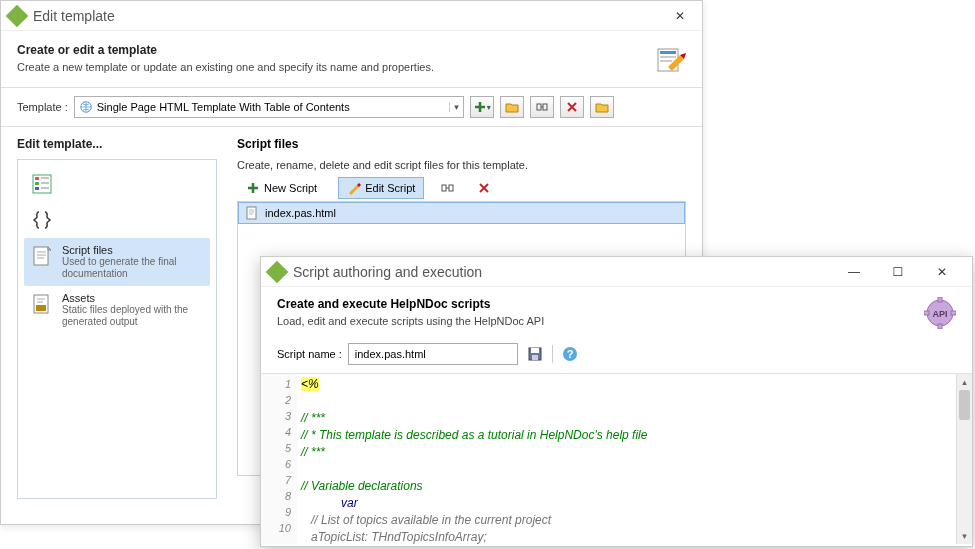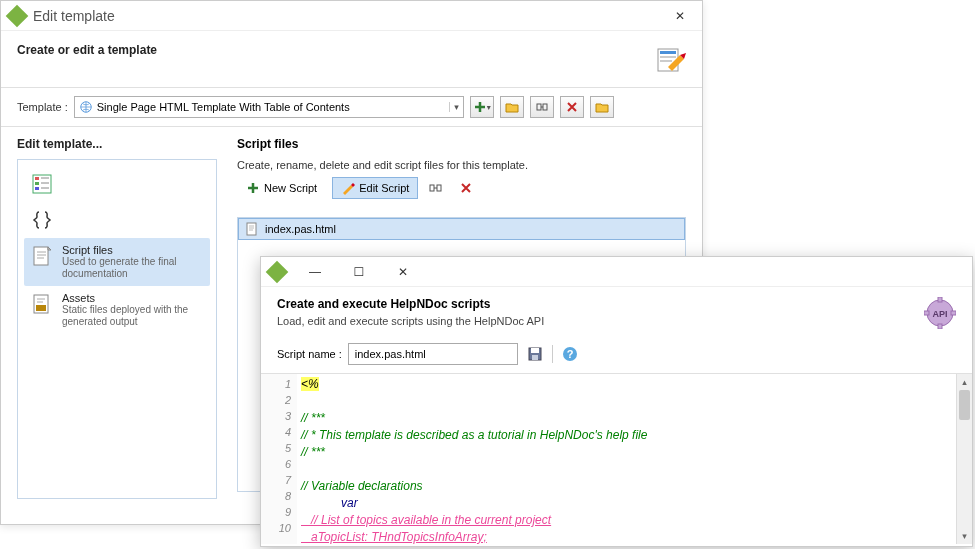--- a/index.html
+++ b/index.html
@@ -34,21 +34,21 @@
 .side-list { border: 1px solid #c5d6e8; height: 340px; padding: 6px; }
 .side-item { display: flex; padding: 6px; border-radius: 2px; gap: 8px; }
 .side-item.selected { background: #d2e4f7; }
 .side-item .si-icon { width: 24px; height: 24px; flex-shrink: 0; display: flex; align-items: center; justify-content: center; }
 .side-item .si-text .si-title { font-size: 11px; color: #222; }
 .side-item .si-text .si-desc { font-size: 10px; color: #666; line-height: 1.2; }
 
 .content-panel { flex: 1; }
 .content-panel h3 { font-size: 12px; font-weight: bold; margin-bottom: 8px; }
 .content-panel .desc { font-size: 11px; color: #333; margin-bottom: 6px; }
-.script-toolbar { display: flex; gap: 6px; margin-bottom: 18px; align-items: center; text-align: center;}
+.script-toolbar { display: flex; gap: 12px; margin-bottom: 2px; align-items: center; text-align: center;}
 .script-tbtn { height: 22px; padding: 0 8px; border: 1px solid transparent; display: flex; align-items: center; gap: 4px; font-size: 11px; }
 .script-tbtn.active { background: #cfe3f7; border: 1px solid #8ab4e0; }
 .script-tbtn .sb-ico { width: 14px; height: 14px; }
 .file-list { border: 1px solid #c5d6e8; height: 275px; }
 .file-item { background: #d2e4f7; border: 1px solid #8ab4e0; padding: 3px 6px; display: flex; align-items: center; gap: 6px; font-size: 11px; }
 .file-item .fi-ico { width: 14px; height: 14px; }
 
 
 .w2-header { padding: 10px 16px; display: flex; }
 .w2-header .txt { flex: 1; }
@@ -59,38 +59,39 @@
 .w2-toolbar .label { font-size: 11px; }
 .w2-toolbar input { height: 22px; border: 1px solid #aaa; padding: 0 6px; font-size: 11px; width: 170px; }
 .w2-toolbar .ico-btn { width: 22px; height: 22px; border: 1px solid transparent; display: flex; align-items: center; justify-content: center; }
 
 .editor { display: flex; height: 170px; background: #fff; position: relative; }
 .gutter { width: 36px; text-align: right; padding: 2px 6px 2px 2px; background: #fafafa; color: #888; font-size: 11px; font-family: 'Courier New', monospace; font-style: italic; line-height: 16px; }
 .code { flex: 1; padding: 2px 4px; font-family: 'Courier New', monospace; font-size: 12px; font-style: italic; line-height: 16px; white-space: pre; }
 .code .tag { background: #ffff66; color: #000; }
 .code .cmt { color: #008000; }
 .code .kw { color: #000080; font-weight: normal; margin-left: 40px; }
-.code .light { color: #ec4899; text-decoration: underline; }
+.code .light { color: #737373; }
 .scrollbar { width: 16px; background: #f0f0f0; border-left: 1px solid #ddd; position: relative;}
 .scrollbar .up, .scrollbar .dn { height: 16px; text-align: center; font-size: 9px; color: #666; line-height:16px;}
 .scrollbar .thumb { position: absolute; top: 16px; left: 2px; right: 2px; height: 30px; background: #c8c8c8; border-radius: 2px;}
 </style>
 </head>
 <body>
 
 <div class="window win1">
   <div class="titlebar">
     <div class="icon"></div>
     <div class="title">Edit template</div>
     <div class="winbtn">✕</div>
   </div>
 
   <div class="header-section">
     <div class="header-text">
       <h2>Create or edit a template</h2>
+      <p>Create a new template or update an existing one and specify its name and properties.</p>
     </div>
     <svg class="header-icon" viewBox="0 0 32 32">
       <rect x="4" y="6" width="20" height="22" fill="#fff" stroke="#999"></rect>
       <rect x="6" y="8" width="16" height="3" fill="#4a90d9"></rect>
       <rect x="6" y="13" width="16" height="2" fill="#ccc"></rect>
       <rect x="6" y="17" width="12" height="2" fill="#ccc"></rect>
       <polygon points="18,28 30,16 26,12 14,24" fill="#f5a623"></polygon>
       <polygon points="26,12 30,16 32,10" fill="#d0021b"></polygon>
     </svg>
   </div>
@@ -225,20 +226,21 @@
           <span>index.pas.html</span>
         </div>
       </div>
     </div>
   </div>
 </div>
 
 <div class="window win2">
   <div class="titlebar">
     <div class="icon"></div>
+    <div class="title">Script authoring and execution</div>
     <div class="winbtn">—</div>
     <div class="winbtn">☐</div>
     <div class="winbtn">✕</div>
   </div>
 
   <div class="w2-header">
     <div class="txt">
       <h2>Create and execute HelpNDoc scripts</h2>
       <p>Load, edit and execute scripts using the HelpNDoc API</p>
     </div>

